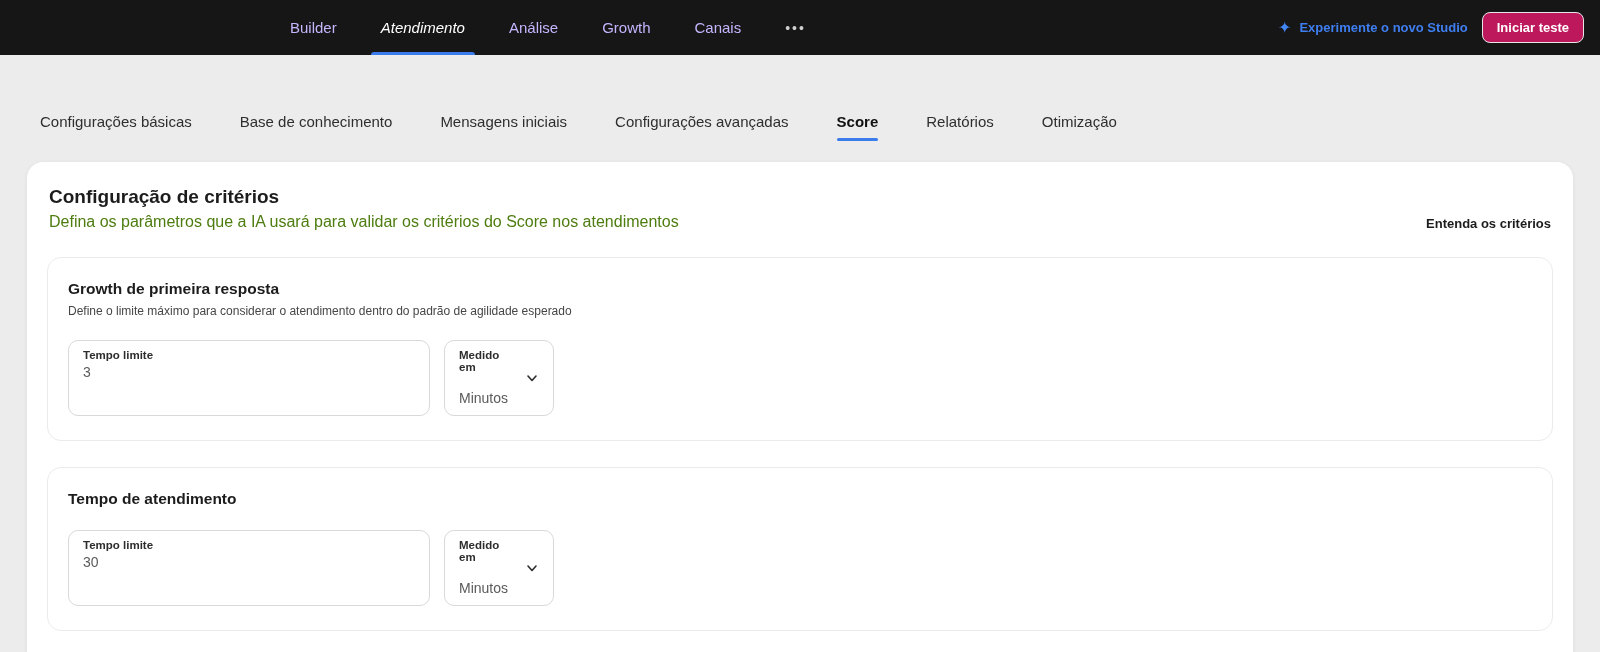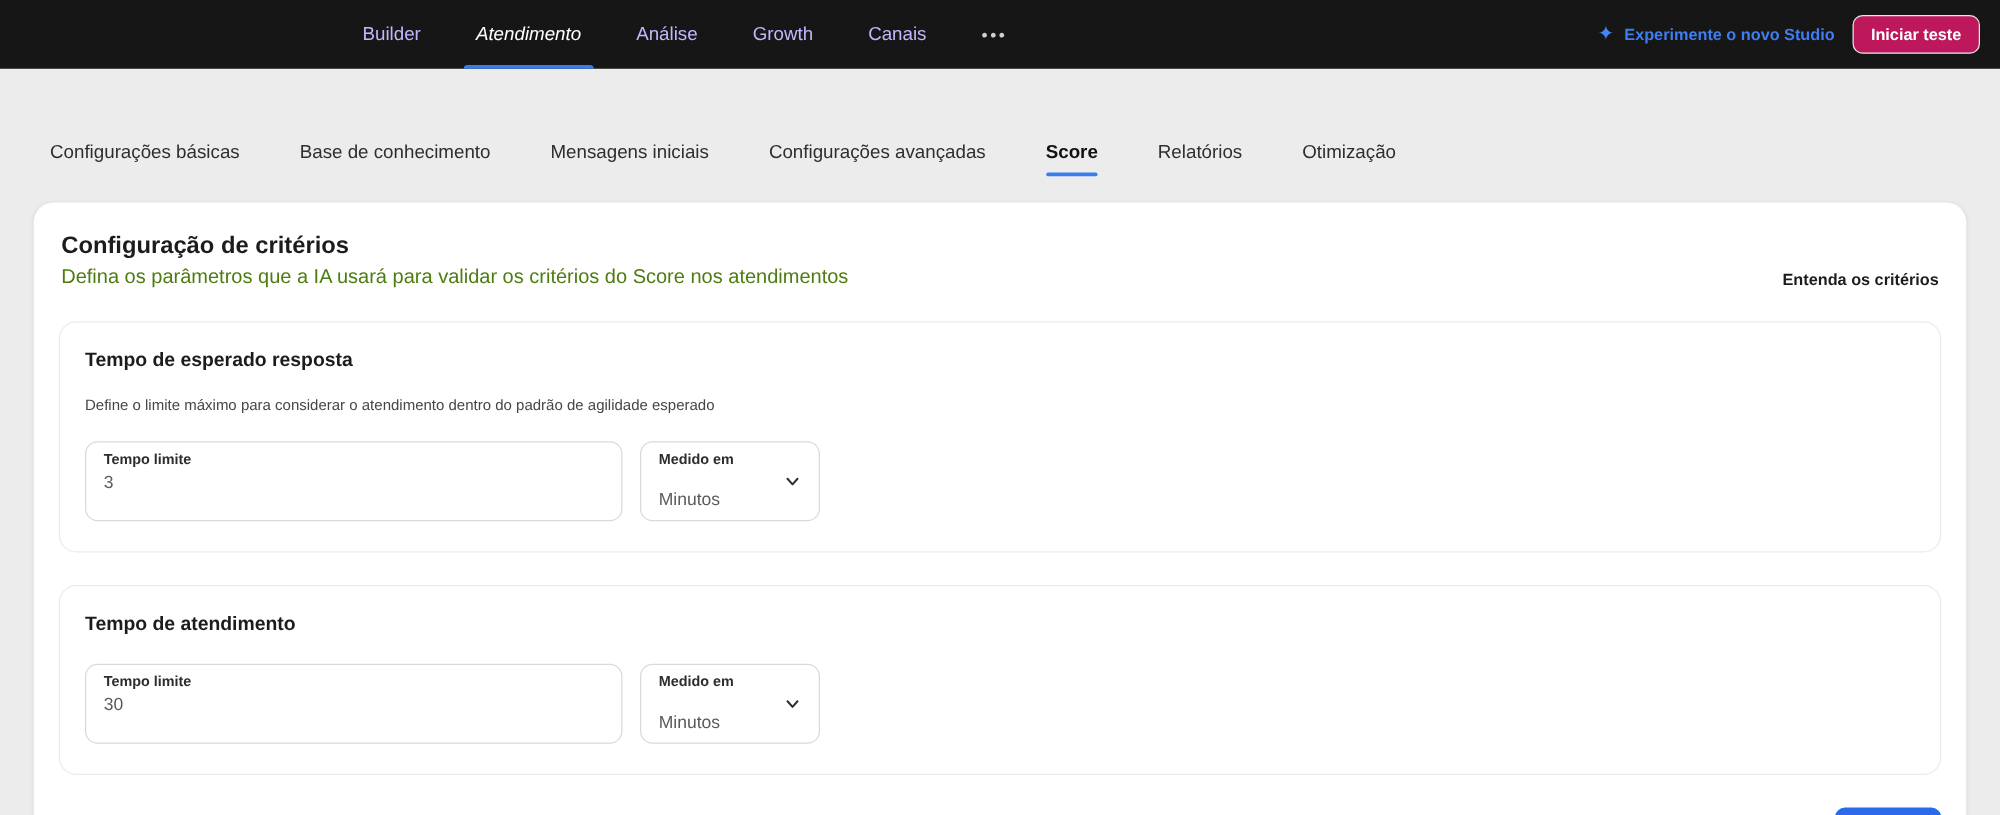--- a/index.html
+++ b/index.html
@@ -115,50 +115,50 @@
     white-space: nowrap;
   }
 
   .section {
     border: 1px solid #ebebeb;
     border-radius: 14px;
     padding: 22px 20px 24px;
     margin-top: 26px;
   }
   .section-title { font-size: 15.5px; font-weight: 700; color: #1c1c1c; }
-  .section-desc { font-size: 12px; color: #464646; margin-top: 19px; }
+  .section-desc { font-size: 12px; color: #464646; margin-top: 6px; }
 
   .fields { display: flex; gap: 14px; margin-top: 22px; }
   .field {
     border: 1px solid #d9d9d9;
     border-radius: 10px;
     padding: 8px 14px 9px;
     background: #fff;
   }
-  .field-limit { width: 430px; }
+  .field-limit { width: 362px; }
   .field-label {
     display: block;
     font-size: 11.5px;
     font-weight: 600;
     color: #2d2d2d;
   }
   .field-input {
     display: block;
     width: 100%;
     border: none;
     outline: none;
     background: transparent;
     font-family: inherit;
     font-size: 14px;
     color: #5a5a5a;
     margin-top: 3px;
     padding: 0;
   }
   .field-select {
-    width: 144px;
+    width: 110px;
     display: flex;
     align-items: center;
     justify-content: space-between;
     cursor: pointer;
   }
   .field-select .field-value {
     font-size: 14px; color: #5a5a5a; margin-top: 17px;
   }
   .chevron { flex: 0 0 auto; margin-left: 10px; display: flex; }
 
@@ -215,21 +215,21 @@
 
   <div class="card-header">
     <div>
       <h1 class="card-title">Configuração de critérios</h1>
       <p class="card-subtitle">Defina os parâmetros que a IA usará para validar os critérios do Score nos atendimentos</p>
     </div>
     <div class="criteria-link">Entenda os critérios</div>
   </div>
 
   <section class="section">
-    <h2 class="section-title">Tempo de esperado resposta</h2>
+    <h2 class="section-title">Growth de primeira resposta</h2>
     <p class="section-desc">Define o limite máximo para considerar o atendimento dentro do padrão de agilidade esperado</p>
 
     <div class="fields">
       <div class="field field-limit">
         <label class="field-label">Tempo limite</label>
         <input class="field-input" type="text" value="3" style="">
       </div>
 
       <div class="field field-select">
         <div>

